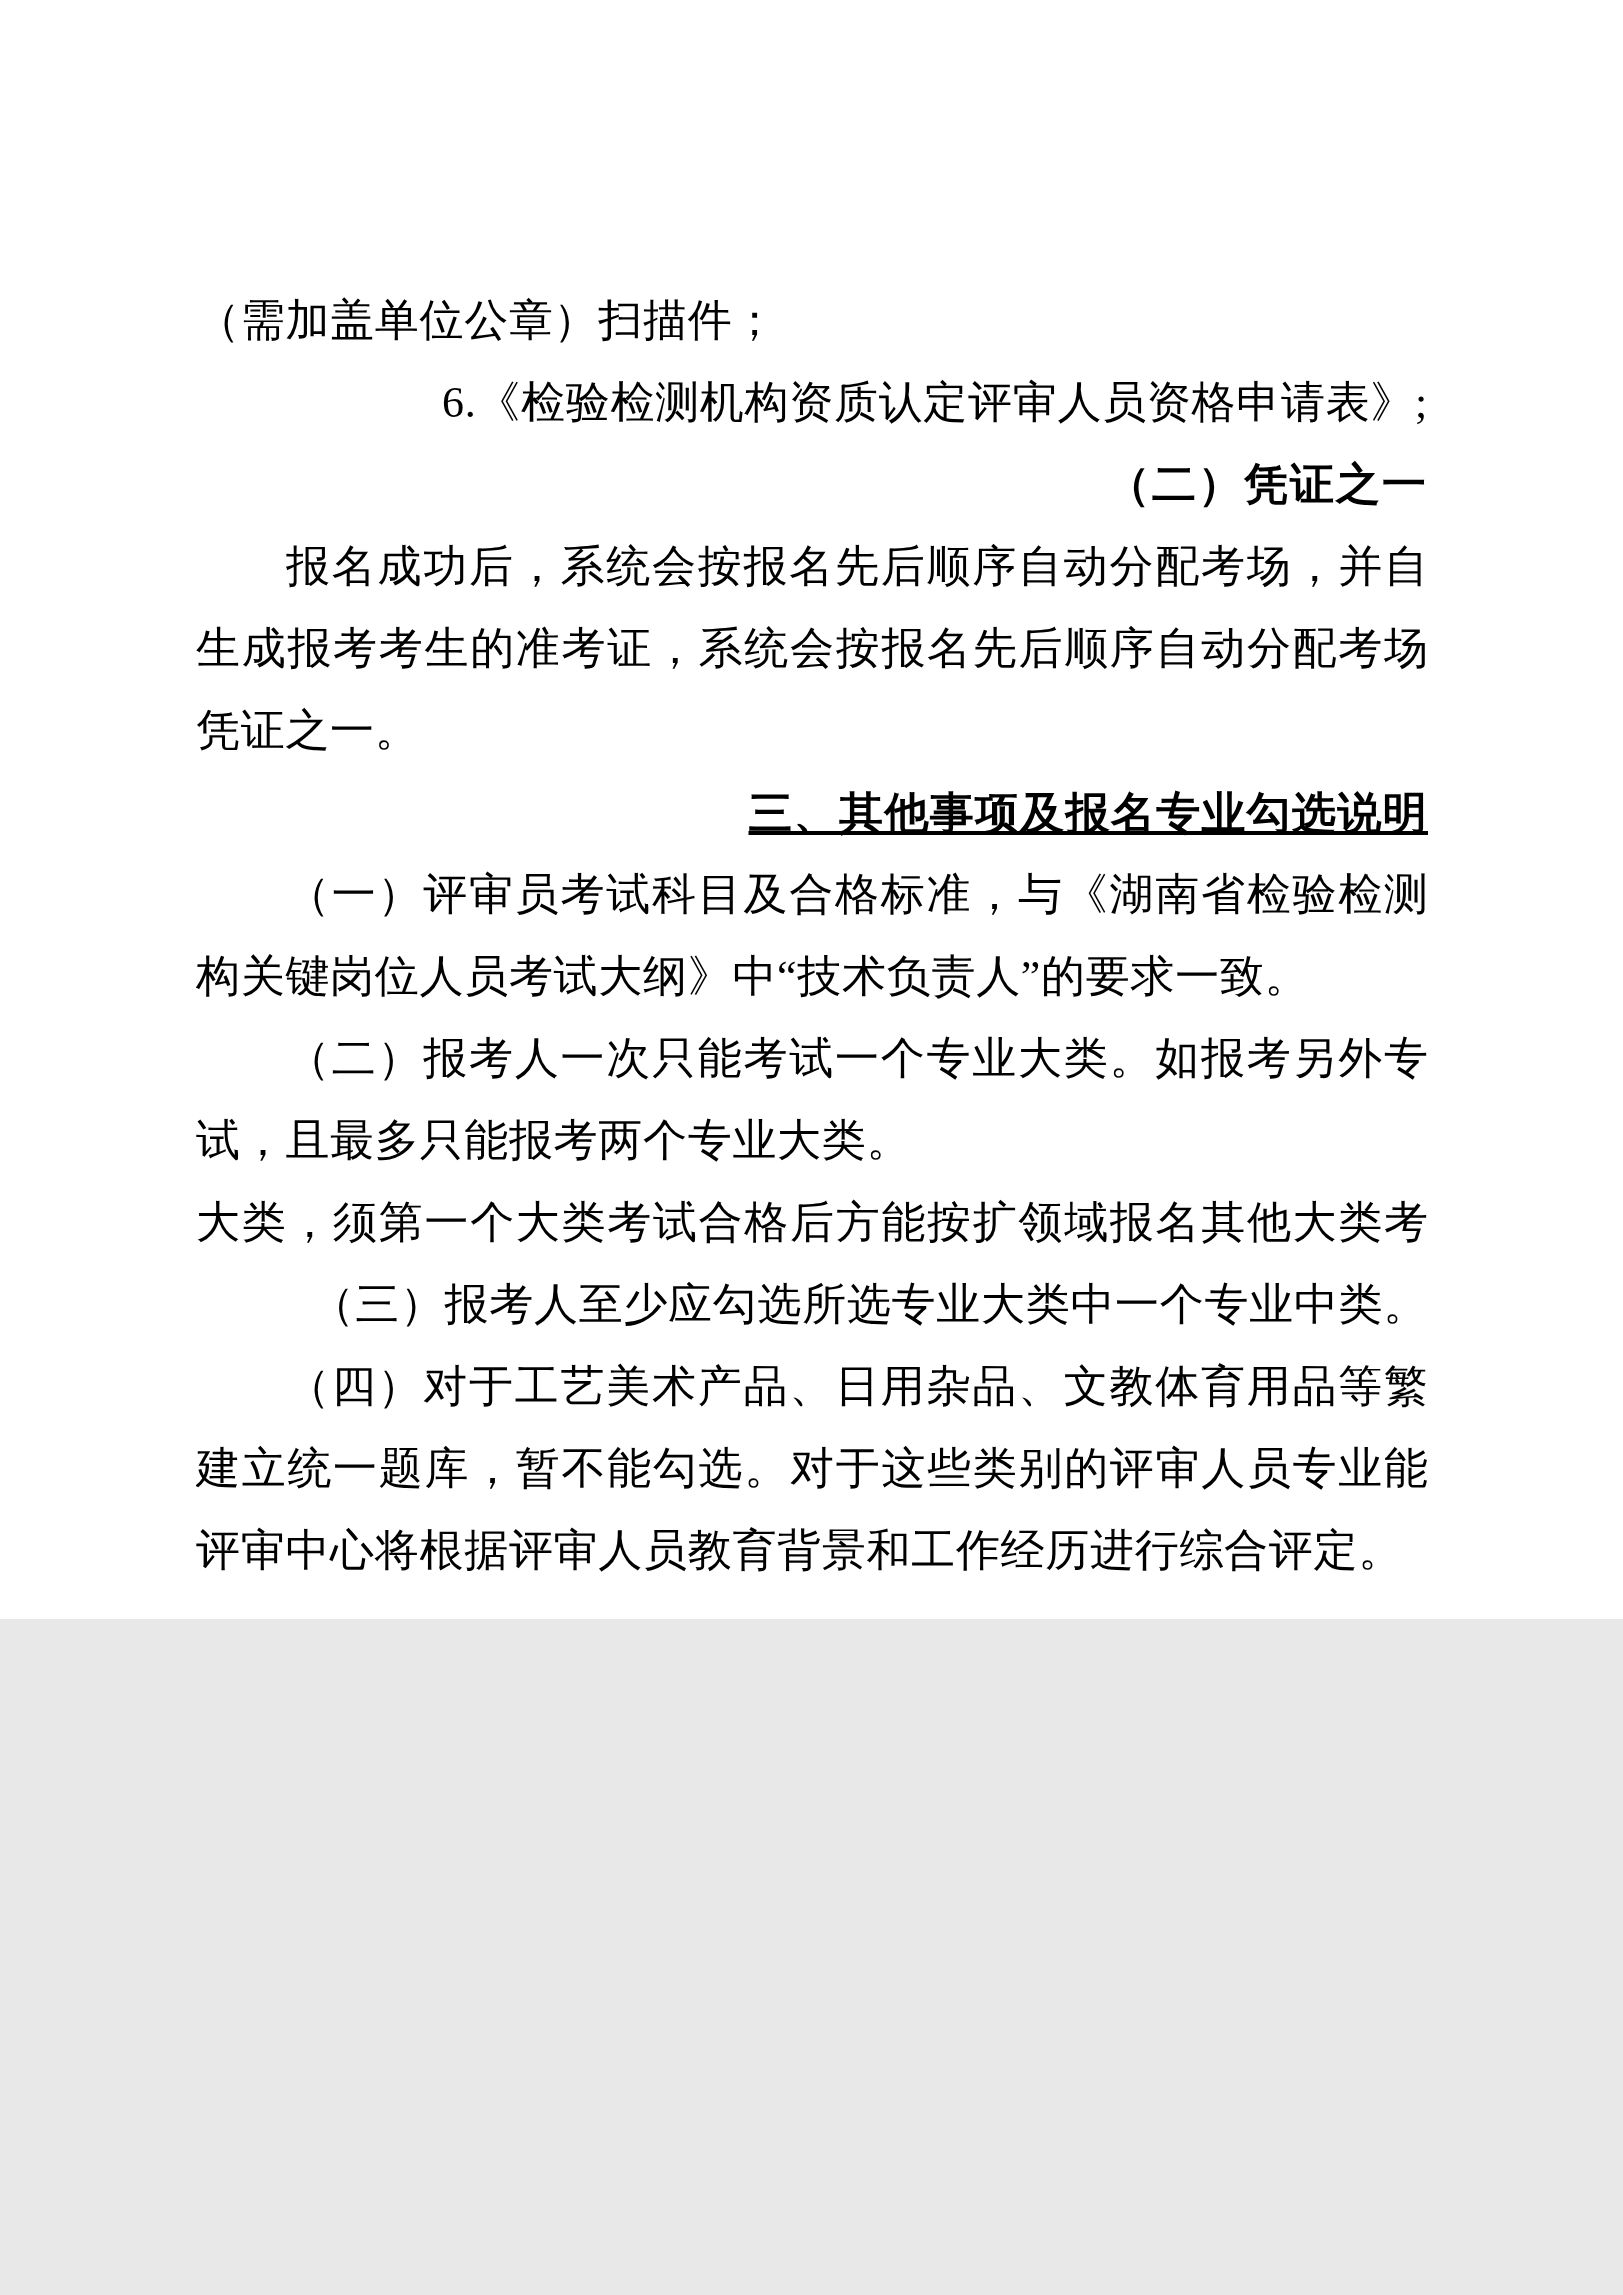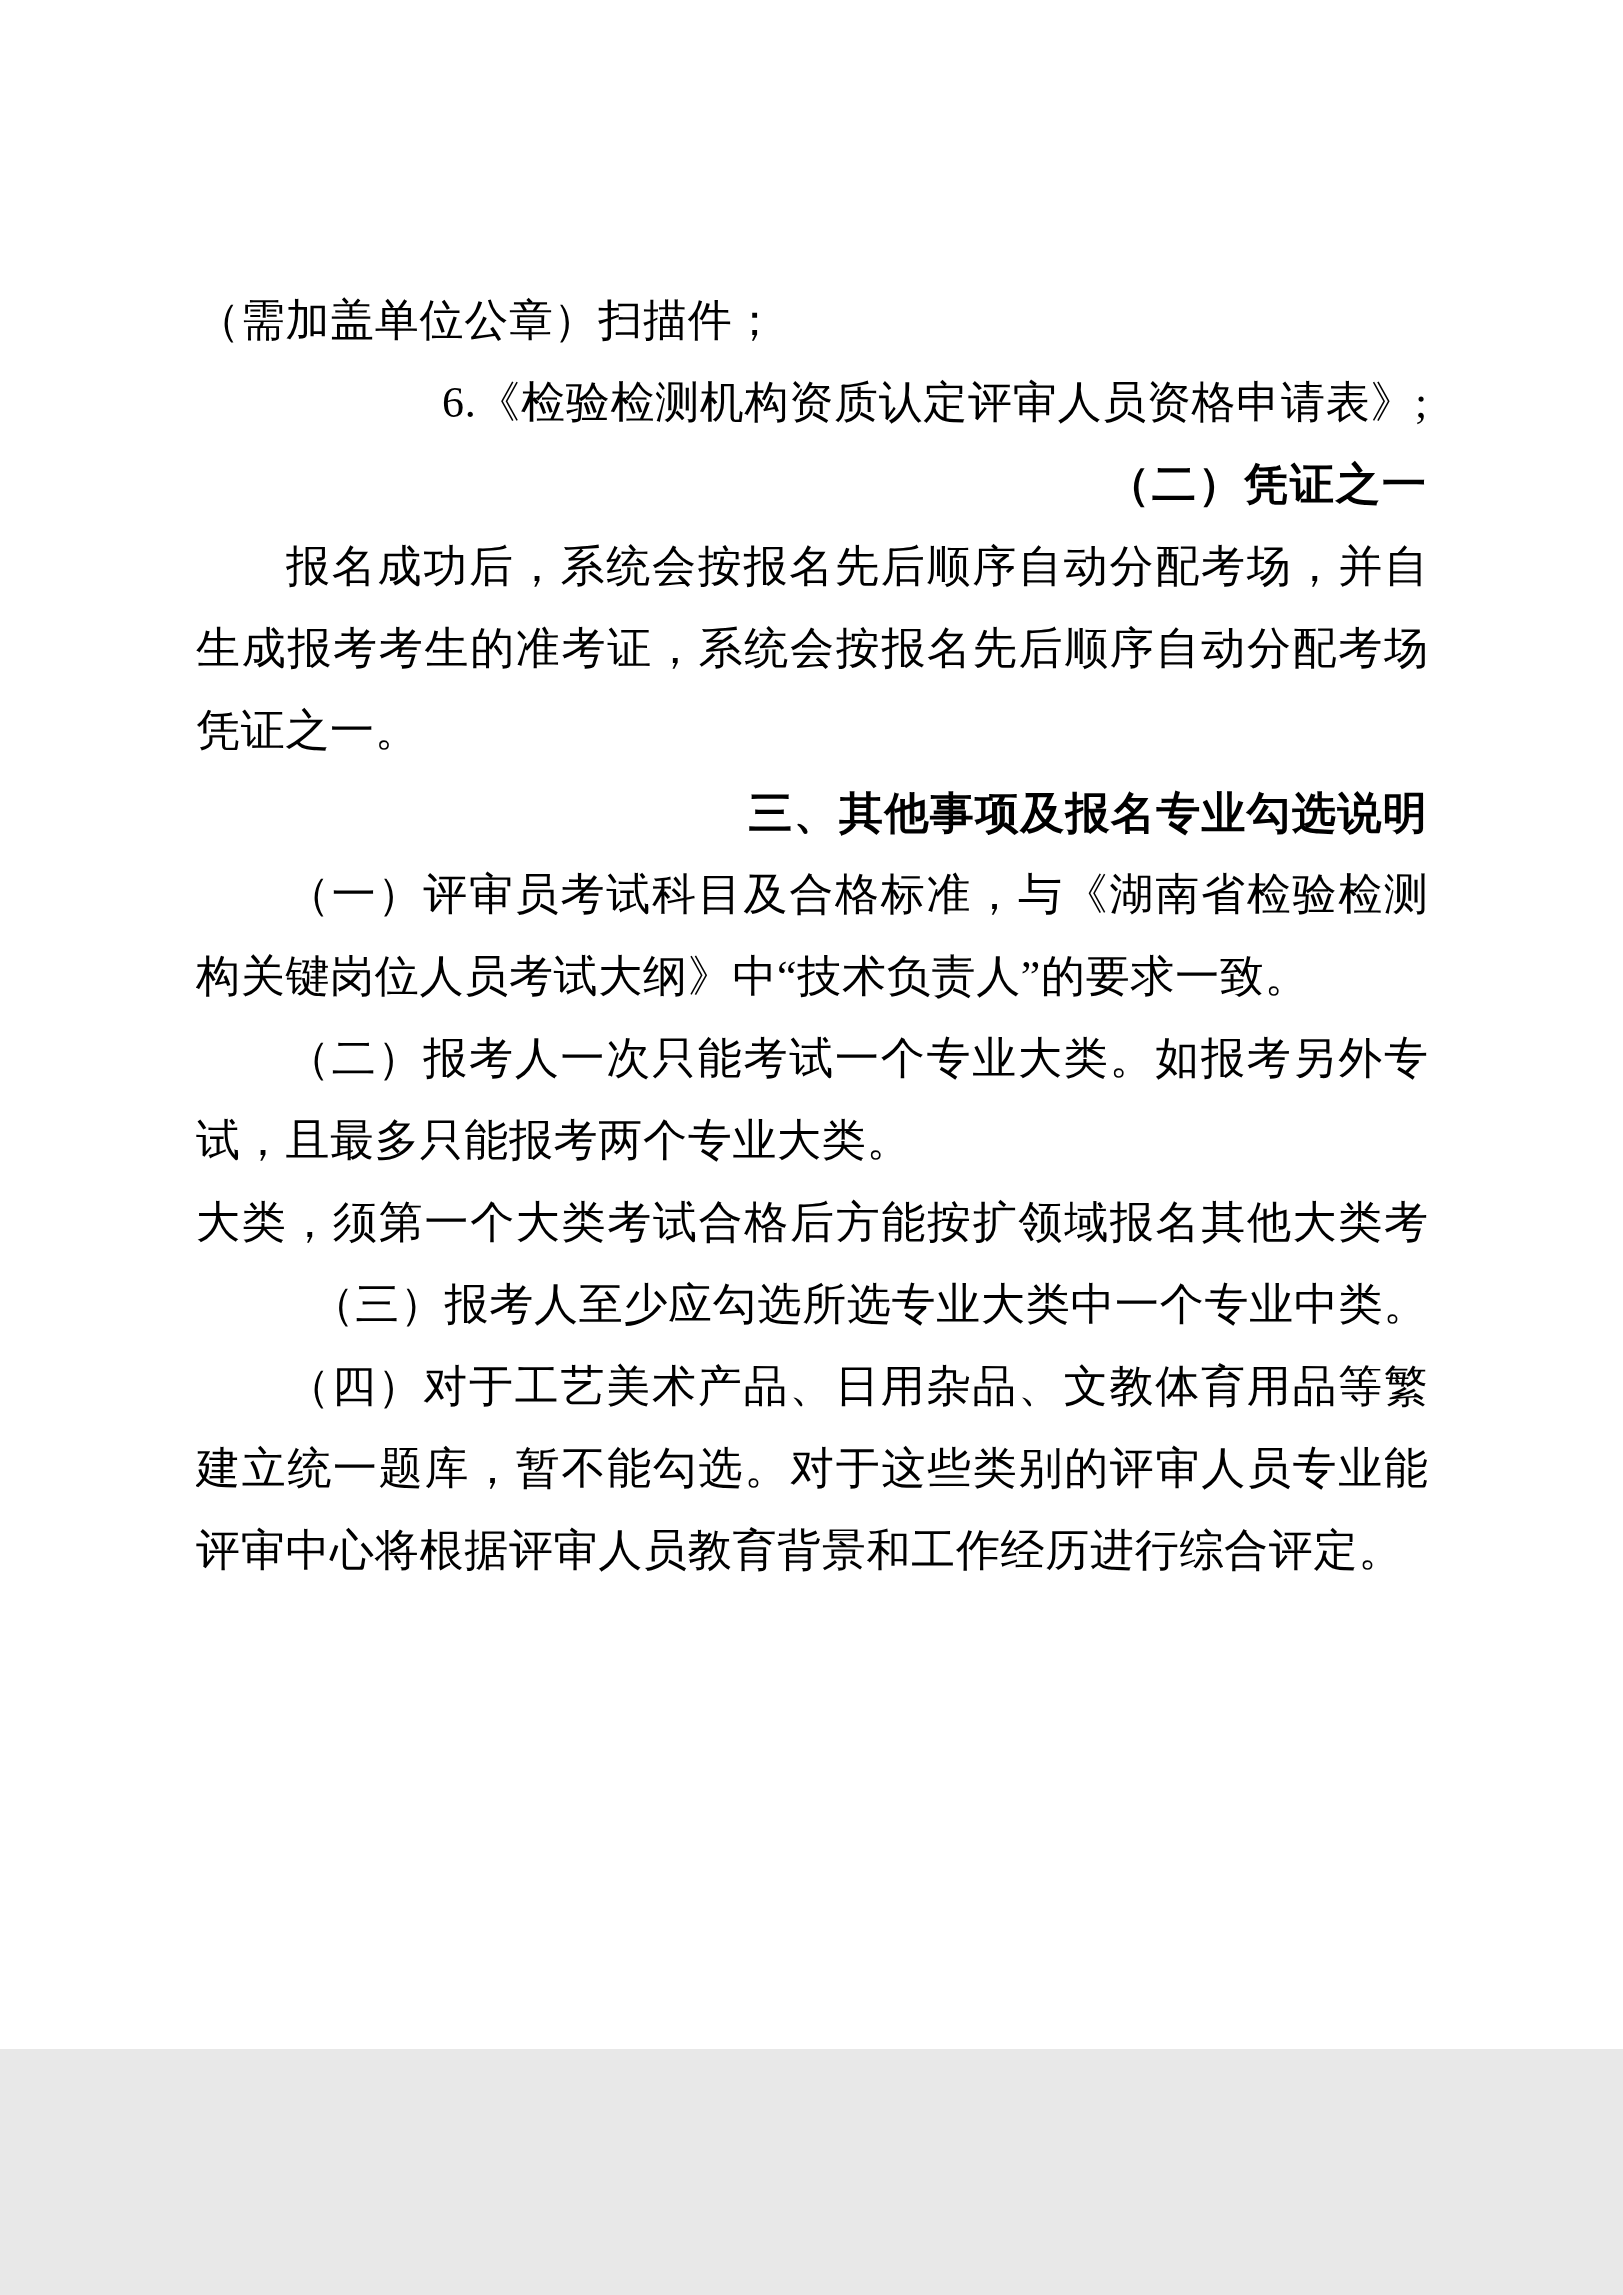--- a/index.html
+++ b/index.html
@@ -1,19 +1,19 @@
 <!DOCTYPE html>
 <html style="font-size:10.5px"><head>
 <meta charset="utf-8">
 <style>
   html, body { margin: 0; padding: 0; background: #e8e8e8; }
   .page {
     position: relative;
     width: 1623px;
-    height: 2049px;
+    height: 1619px;
     background: #ffffff;
     font-family: "Liberation Serif", serif;
     color: #000000;
     overflow: hidden;
   }
   .text-block {
     position: absolute;
     left: 196px;
     top: 280px;
     width: 1232px;
@@ -34,20 +34,21 @@
   }
   .indent { text-indent: 90px; text-align: right; }
   .kai {
     font-weight: bold;
     letter-spacing: 2px;
   }
   .hei {
     font-family: "Liberation Sans", sans-serif;
     font-weight: bold;
     letter-spacing: 1.3px;
+    text-decoration: underline;
   }
   .page-number {
     position: absolute;
     top: 2108px;
     right: 200px;
     font-size: 41px;
     line-height: 50px;
     letter-spacing: 5.2px;
     white-space: nowrap;
   }

